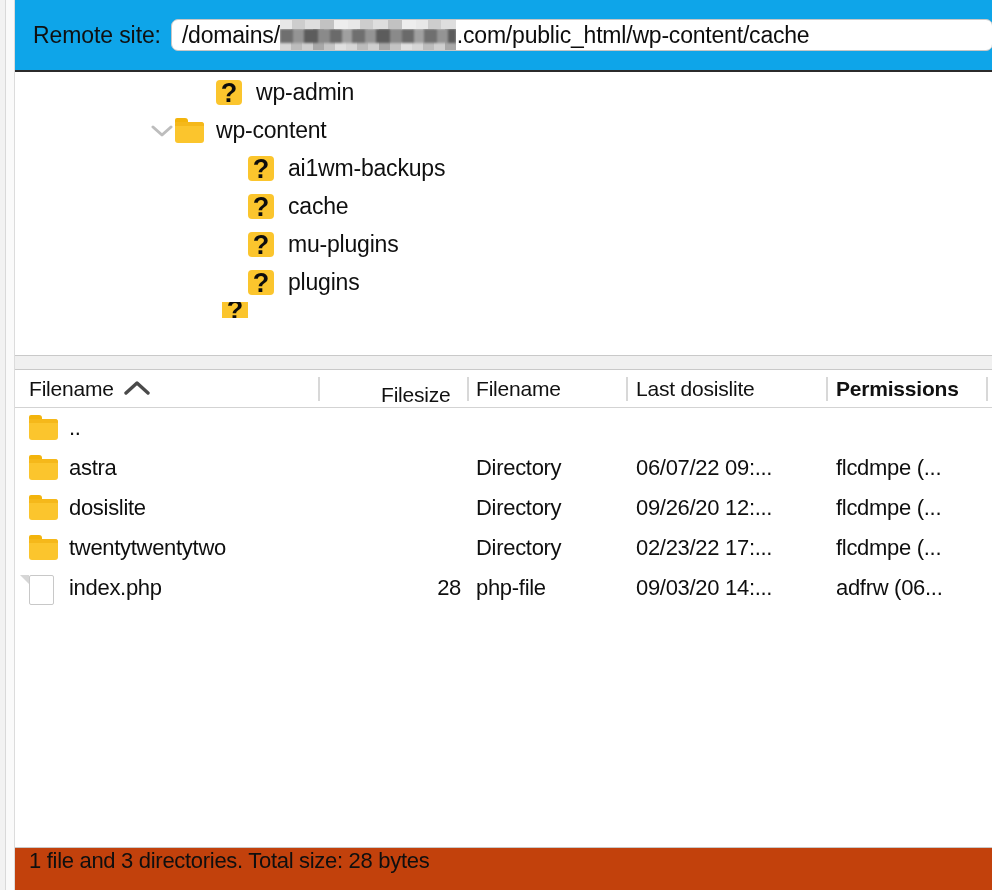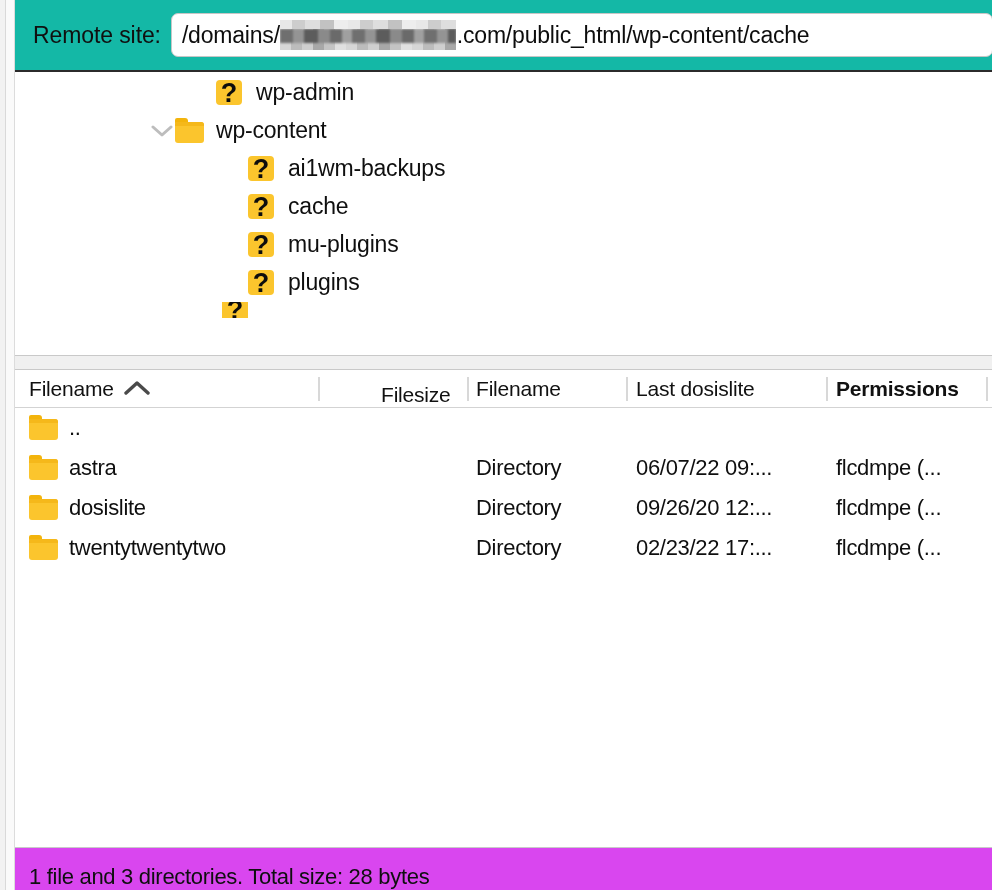--- a/index.html
+++ b/index.html
@@ -37,36 +37,36 @@
     background: #fafafa;
     border-right: 1px solid #dcdcdc;
   }
 
   
   .topbar {
     position: absolute;
     left: 15px; top: 0;
     width: 977px;
     height: 72px;
-    background: #14b8a6;
+    background: #0ea5e9;
     box-sizing: border-box;
     border-bottom: 2px solid #2b2b2b;
     display: flex;
     align-items: center;
   }
   .topbar-label {
     font-size: 23px;
     color: #101010;
     margin-left: 18px;
     white-space: nowrap;
     letter-spacing: -0.1px;
   }
   .path-field {
     margin-left: 10px;
-    height: 44px;
+    height: 32px;
     flex: 1;
     background: #ffffff;
     border: 1px solid #c6c6c6;
     border-radius: 7px;
     display: flex;
     align-items: center;
     overflow: hidden;
     box-sizing: border-box;
     margin-right: -1px;
   }
@@ -313,25 +313,25 @@
     border-left: 9px solid transparent;
     border-top: 9px solid #d6d6d6;
   }
 
   
   .statusbar {
     position: absolute;
     left: 15px; top: 847px;
     width: 977px;
     height: 43px;
-    background: #d946ef;
+    background: #c2410c;
     border-top: 1px solid #c9c9c9;
     box-sizing: border-box;
     display: flex;
-    align-items: flex-end;
+    align-items: flex-start;
   }
   .status-text {
     font-size: 22px;
     color: #0f0f0f;
     margin-left: 14px;
     letter-spacing: -0.3px;
     white-space: nowrap;
   }
 </style>
 </head>
@@ -470,20 +470,30 @@
         <div class="file-row">
           <div class="cell cell-name">
             <span class="row-icon"><span class="folder"><span class="tab"></span><span class="body"></span><span class="lip"></span></span></span>
             <span>twentytwentytwo</span>
           </div>
           <div class="cell" style="left: 300px; width: 146px; justify-content: flex-end;"></div>
           <div class="cell" style="left: 461px;">Directory</div>
           <div class="cell" style="left: 621px;">02/23/22 17:...</div>
           <div class="cell" style="left: 821px;">flcdmpe (...</div>
         </div>
+        <div class="file-row">
+          <div class="cell cell-name">
+            <span class="row-icon"><span class="docicon"><span class="page"></span><span class="fold"></span></span></span>
+            <span>index.php</span>
+          </div>
+          <div class="cell" style="left: 300px; width: 146px; justify-content: flex-end;">28</div>
+          <div class="cell" style="left: 461px;">php-file</div>
+          <div class="cell" style="left: 621px;">09/03/20 14:...</div>
+          <div class="cell" style="left: 821px;">adfrw (06...</div>
+        </div>
       </div>
   </div>
 
   <div class="statusbar">
     <div class="status-text">1 file and 3 directories. Total size: 28 bytes</div>
   </div>
 
 </div>
 
 </body></html>

